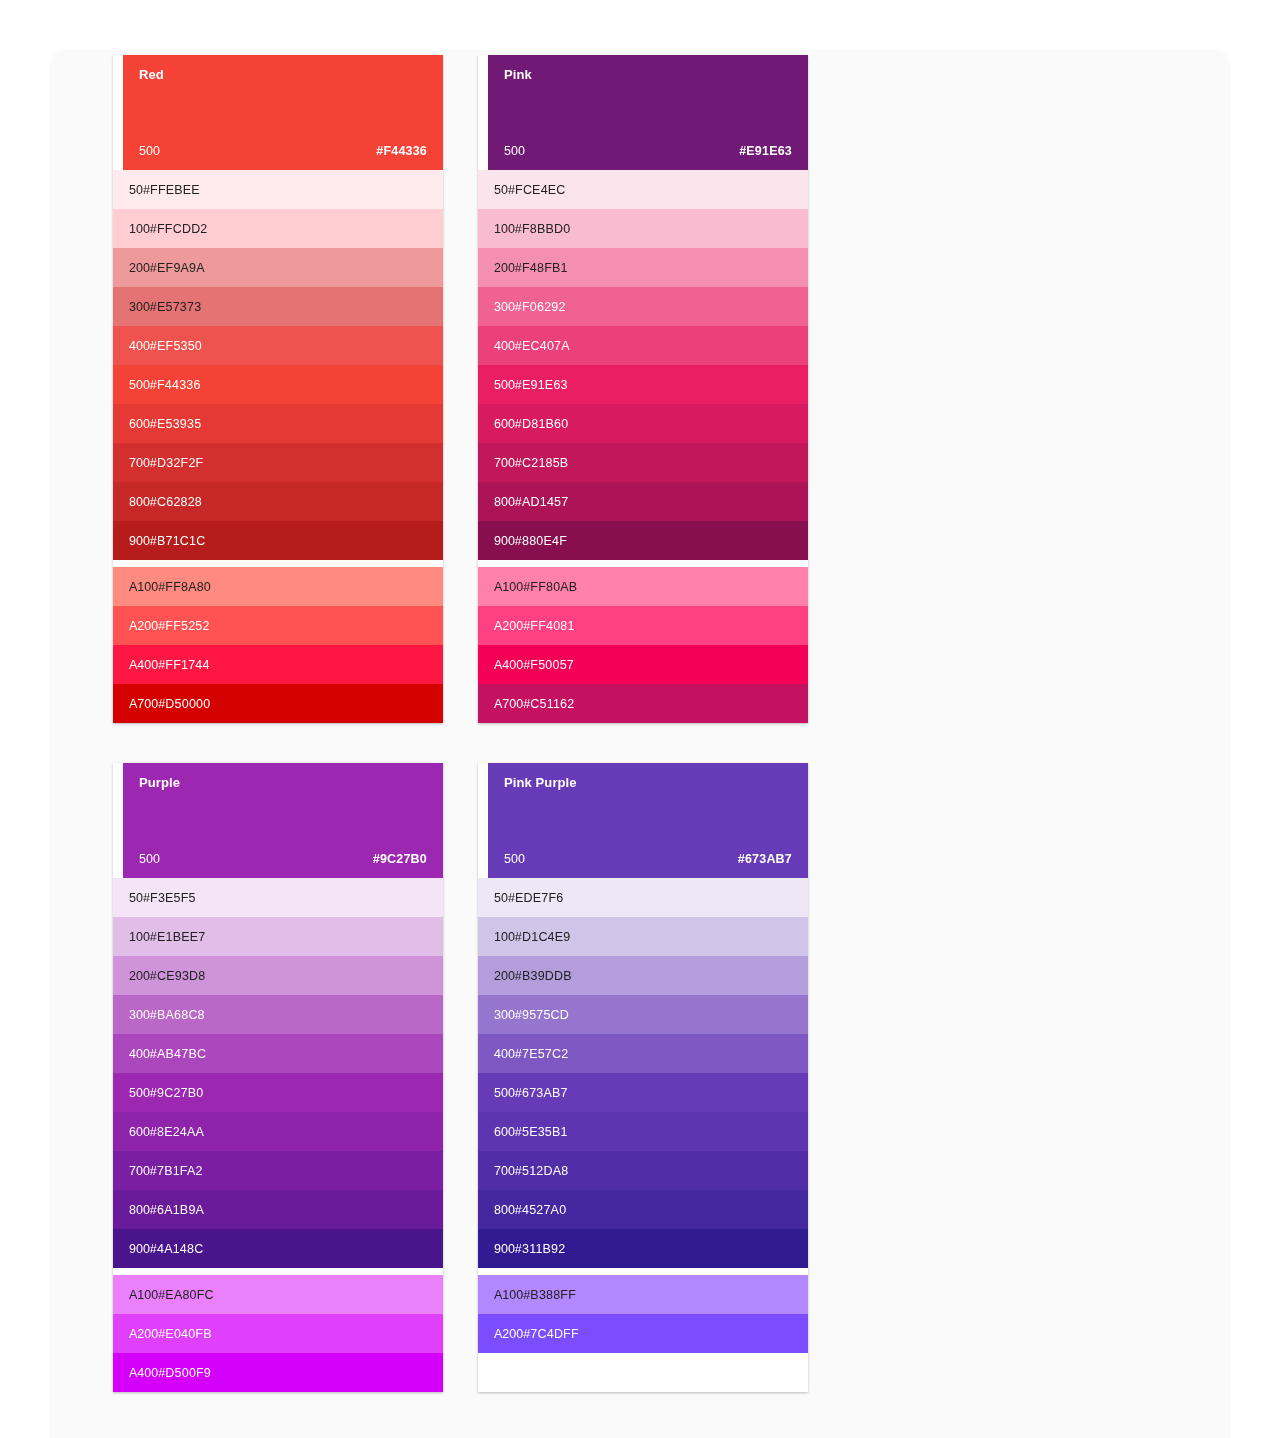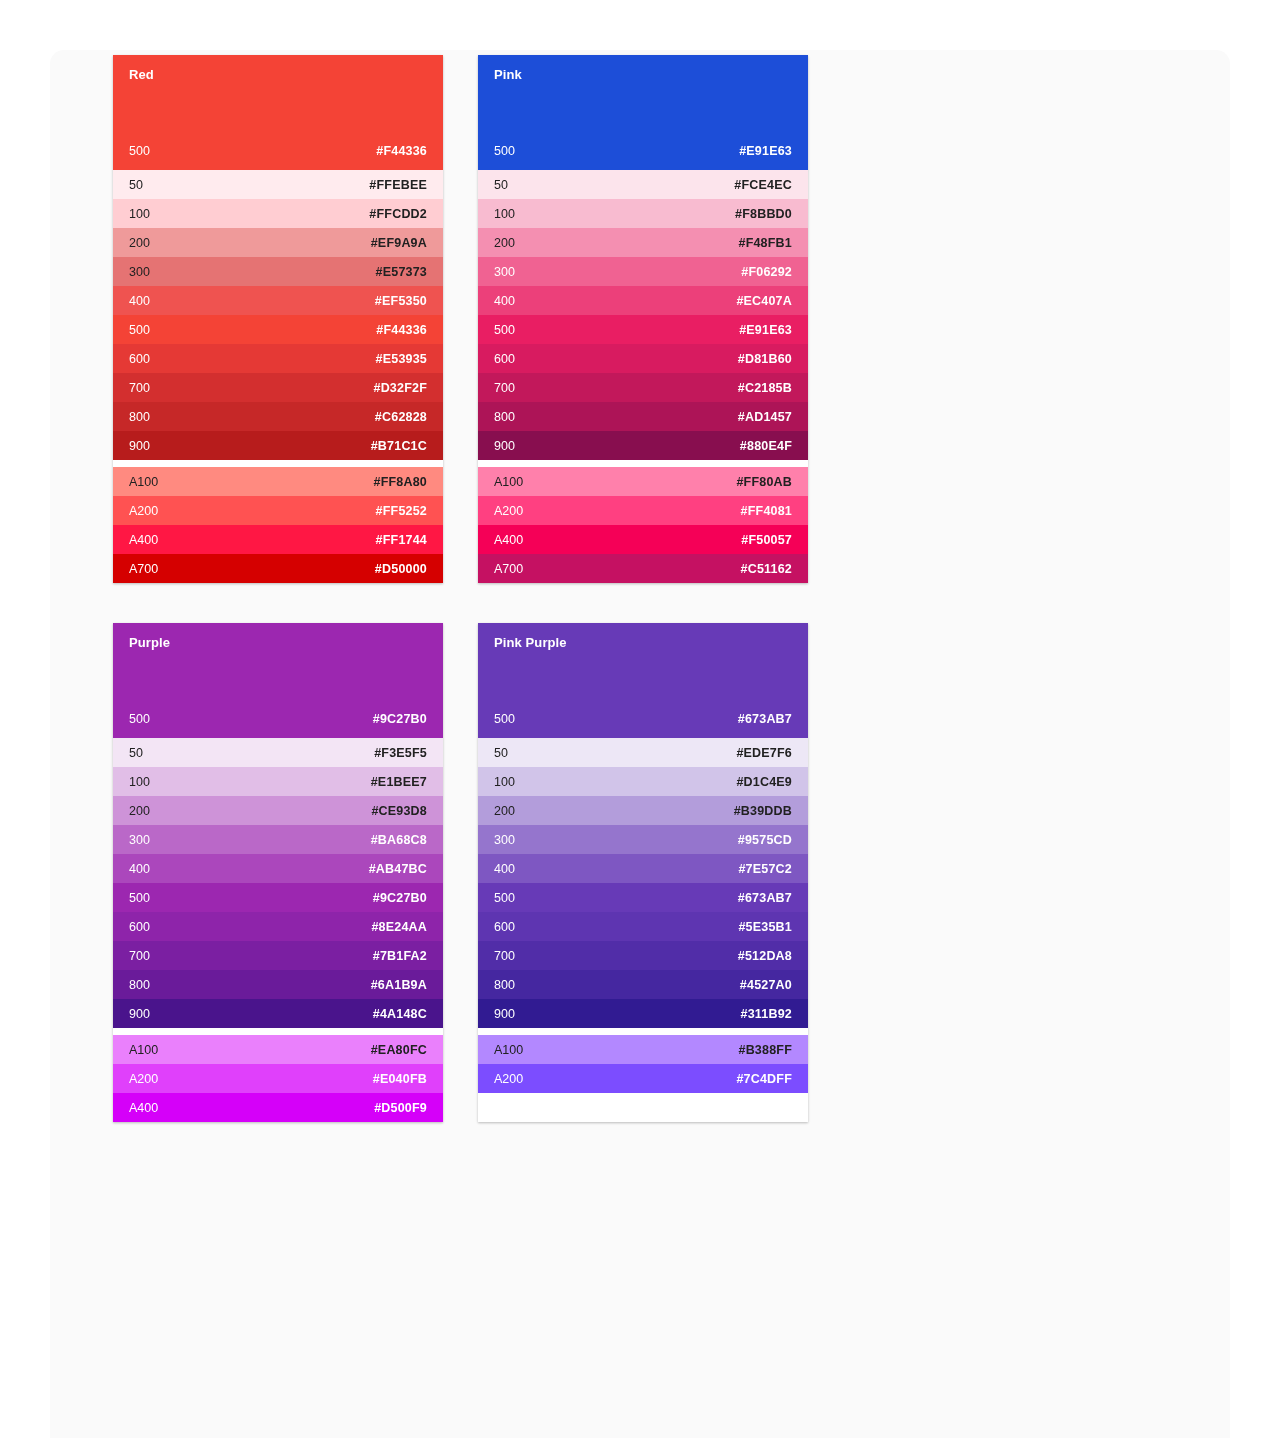--- a/index.html
+++ b/index.html
@@ -46,20 +46,21 @@
     background: #ffffff;
     box-shadow: 0 1px 2px rgba(0,0,0,0.16), 0 1px 3px rgba(0,0,0,0.10);
     overflow: hidden;
     flex: 0 0 330px;
   }
 
   .card-header {
     position: relative;
     height: 115px;
     padding: 12px 16px 0 16px;
+    margin-left: 10px;
   }
 
   .card-header-title {
     font-size: 13px;
     font-weight: bold;
     line-height: 16px;
     letter-spacing: 0.1px;
   }
 
   .card-header-row {
@@ -72,30 +73,29 @@
     align-items: baseline;
     font-size: 12.5px;
   }
 
   .card-header-row .shade-name { font-weight: normal; }
   .card-header-row .shade-hex  { font-weight: bold; letter-spacing: 0.2px; }
 
   .swatch-list { display: block; }
 
   .swatch-row {
-    height: 29px;
+    height: 39px;
     display: flex;
     align-items: center;
-    justify-content: space-between;
     padding: 4px 16px;
     font-size: 12.5px;
   }
 
   .swatch-row .shade-name { font-weight: normal; }
-  .swatch-row .shade-hex  { font-weight: bold; letter-spacing: 0.2px; }
+  .swatch-row .shade-hex  { font-weight: normal; letter-spacing: 0.2px; }
 
   .accent-divider { height: 7px; background: #ffffff; }
 
   .text-light { color: #ffffff; }
   .text-dark  { color: #212121; }
 </style>
 </head>
 <body>
 
 <div id="page">
@@ -165,21 +165,21 @@
               <span class="shade-name">A400</span>
               <span class="shade-hex">#FF1744</span>
             </div>
             <div class="swatch-row text-light" style="background: rgb(213, 0, 0);">
               <span class="shade-name">A700</span>
               <span class="shade-hex">#D50000</span>
             </div>
           </div>
         </div>
         <div class="palette-card">
-          <div class="card-header text-light" style="background: #1d4ed8;">
+          <div class="card-header text-light" style="background: #701a75;">
             <div class="card-header-title">Pink</div>
             <div class="card-header-row">
               <span class="shade-name">500</span>
               <span class="shade-hex">#E91E63</span>
             </div>
           </div>
           <div class="swatch-list">
             <div class="swatch-row text-dark" style="background: rgb(252, 228, 236);">
               <span class="shade-name">50</span>
               <span class="shade-hex">#FCE4EC</span>

